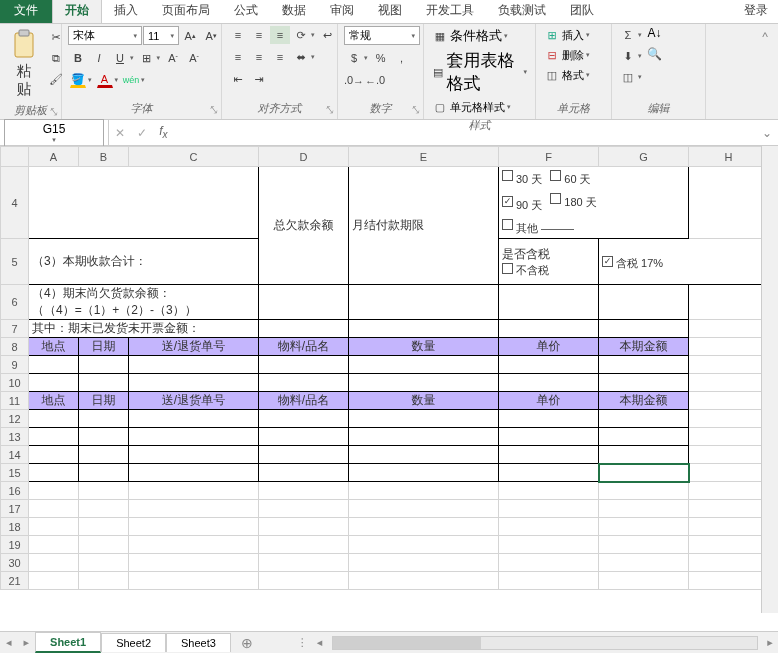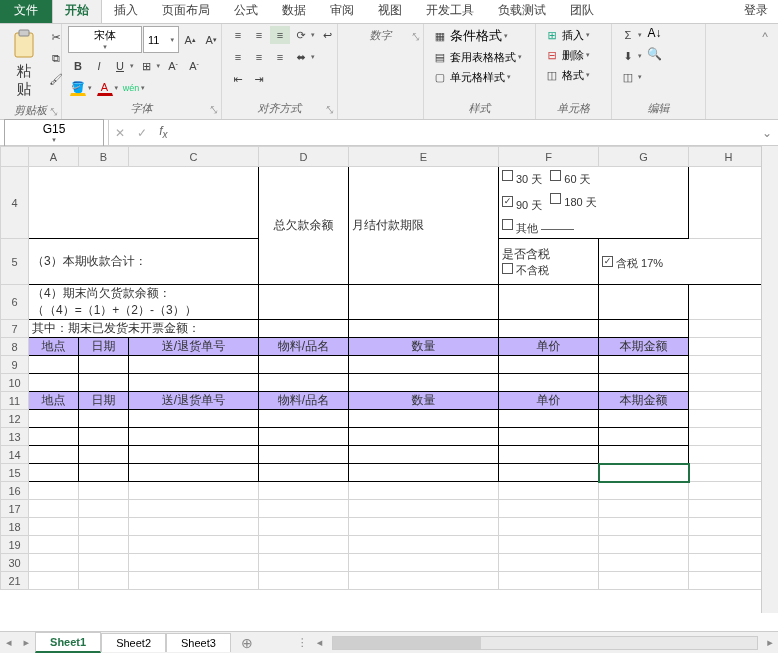--- a/index.html
+++ b/index.html
@@ -21,21 +21,21 @@
 
 .big-btn { display: flex; flex-direction: column; align-items: center; gap: 3px; padding: 3px 4px; cursor: pointer; }
 .big-btn .icon { width: 28px; height: 30px; display: flex; align-items: center; justify-content: center; }
 .big-btn span.lbl { font-size: 15px; color: #414141; text-align: center; line-height: 1.2; }
 
 .col { display: flex; flex-direction: column; gap: 3px; }
 .mini { display: flex; align-items: center; gap: 2px; cursor: pointer; padding: 1px 2px; }
 .mini .ic { width: 16px; height: 16px; display:flex;align-items:center;justify-content:center;font-size:11px;color:#444;border:1px solid transparent;}
 .mini .dd { font-size: 7px; color: #666; }
 
-.font-name { border: 1px solid #aaa; background: #fff; font-size: 11px; padding: 1px 4px; width: 74px; display:flex;align-items:center;justify-content:space-between;cursor:pointer;flex-direction:column;}
+.font-name { border: 1px solid #aaa; background: #fff; font-size: 11px; padding: 1px 4px; width: 74px; display:flex;align-items:center;justify-content:space-between;cursor:pointer;}
 .font-size { border: 1px solid #aaa; background: #fff; font-size: 11px; padding: 1px 4px; width: 36px; display:flex;align-items:center;justify-content:space-between;cursor:pointer;}
 .dd-arrow { font-size: 7px; color: #666; }
 .btn-row { display:flex; gap:1px;}
 
 
 .formula-bar { display: flex; align-items: center; border-bottom: 1px solid #ccc; height: 26px; background:#fff;}
 .name-box { border: 1px solid #aaa; width: 100px; padding: 2px 4px; margin: 2px 4px; font-size: 12px; display:flex;align-items:center;justify-content:space-between;cursor:pointer;flex-direction:column;}
 .fxbtn { padding: 0 6px; color: #888; cursor:pointer; font-size:12px;}
 .fxbtn.cancel{color:#aaa;}
 .fxbtn.confirm{color:#aaa;}
@@ -222,33 +222,59 @@
           </div>
         <div class="mini">
             <div class="ic">⇥</div>
           </div>
       </div>
     </div>
     <div class="ribbon-group-label"><span>对齐方式</span><span class="launcher">⤡</span></div>
   </div>
 
   <div class="ribbon-group" style="width:86px;">
+    <div class="ribbon-group-body" style="flex-direction:column;gap:4px;">
+      <div class="font-name" style="width:76px;">
+          <span>常规</span>
+          <span class="dd-arrow">▾</span>
+        </div>
+      <div class="btn-row">
+        <div class="mini">
+            <div class="ic">$</div>
+            <span class="dd">▾</span>
+          </div>
+        <div class="mini">
+            <div class="ic">%</div>
+          </div>
+        <div class="mini">
+            <div class="ic">,</div>
+          </div>
+      </div>
+      <div class="btn-row">
+        <div class="mini">
+            <div class="ic">.0→</div>
+          </div>
+        <div class="mini">
+            <div class="ic">←.0</div>
+          </div>
+      </div>
+    </div>
     <div class="ribbon-group-label"><span>数字</span><span class="launcher">⤡</span></div>
   </div>
 
   <div class="ribbon-group" style="width:112px;">
     <div class="ribbon-group-body" style="flex-direction:column;gap:2px;">
       <div class="mini">
           <div class="ic">▦</div>
           <span style="font-size:13px;">条件格式</span>
           <span class="dd">▾</span>
         </div>
       <div class="mini">
           <div class="ic">▤</div>
-          <span style="font-size:11px;">套用表格格式</span>
+          <span style="font-size:17px;">套用表格格式</span>
           <span class="dd">▾</span>
         </div>
       <div class="mini">
           <div class="ic">▢</div>
           <span style="font-size:11px;">单元格样式</span>
           <span class="dd">▾</span>
         </div>
     </div>
     <div class="ribbon-group-label"><span>样式</span></div>
   </div>

